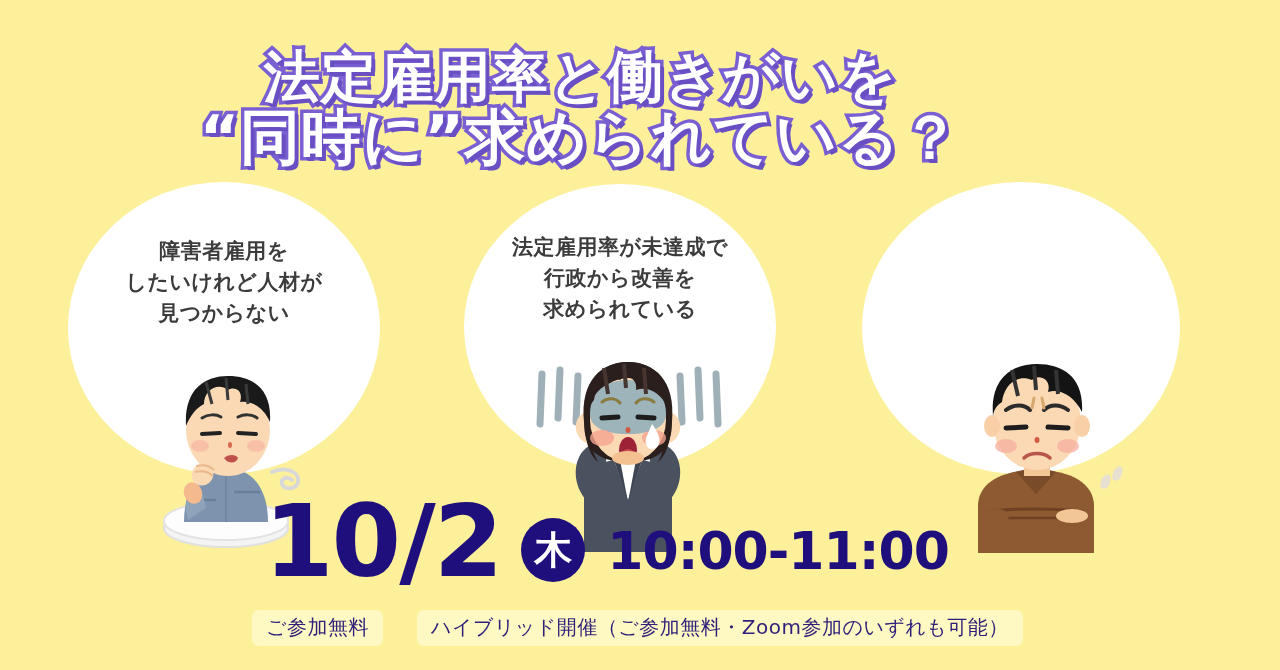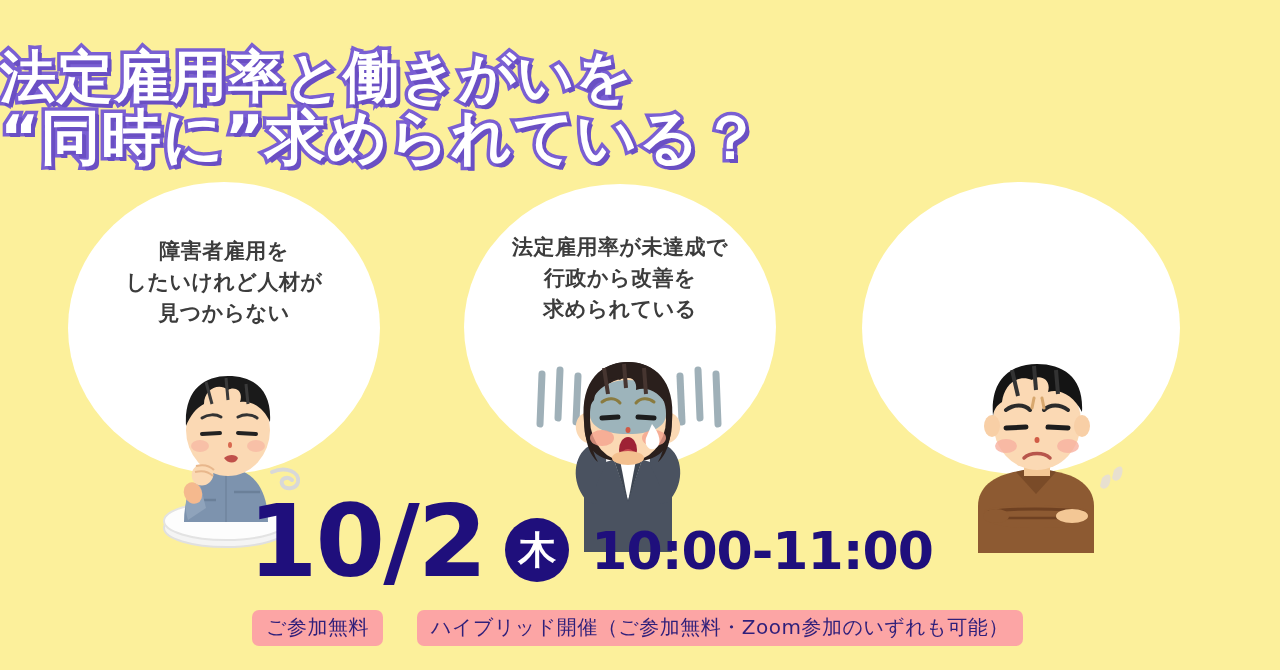--- a/index.html
+++ b/index.html
@@ -18,21 +18,21 @@
     width: 1280px; height: 670px;
     background: #fcf09b;
     overflow: hidden;
   }
 
   
   .title-block {
     position: absolute;
     left: 0; top: 48px;
     width: 1161px;
-    text-align: left;
+    text-align: center;
     z-index: 40;
     pointer-events: none;
   }
   .title-line {
     font-family: "DejaVu Sans", "Liberation Sans", sans-serif;
     font-weight: bold;
     color: #ffffff;
     letter-spacing: 1px;
     line-height: 1.02;
     -webkit-text-stroke: 7px #7a5fd3;
@@ -76,21 +76,21 @@
     position: absolute;
     z-index: 20;
   }
   .fig-1 { left: 148px; top: 360px; width: 180px; height: 190px; }
   .fig-2 { left: 528px; top: 352px; width: 200px; height: 200px; }
   .fig-3 { left: 944px; top: 358px; width: 190px; height: 195px; }
 
   
   .date-row {
     position: absolute;
-    left: 248px; top: 496px;
+    left: 264px; top: 496px;
     width: 800px; height: 96px;
     z-index: 30;
     display: flex;
     align-items: center;
   }
   .date-main {
     font-family: "DejaVu Sans", "Liberation Sans", sans-serif;
     font-weight: bold;
     font-size: 100px;
     color: #1f0f7c;
@@ -126,21 +126,21 @@
 
   
   .badge-row {
     position: absolute;
     left: 252px; top: 610px;
     z-index: 30;
     display: flex;
     align-items: center;
   }
   .badge {
-    background: #fca5a5;
+    background: #fef9c3;
     color: #2f1f7a;
     border-radius: 7px;
     font-size: 20px;
     letter-spacing: 0.5px;
     padding: 5px 14px 6px 14px;
     white-space: nowrap;
     font-family: "DejaVu Sans", "Liberation Sans", sans-serif;
     line-height: 1.25;
   }
   .badge-free { margin-right: 34px; }

